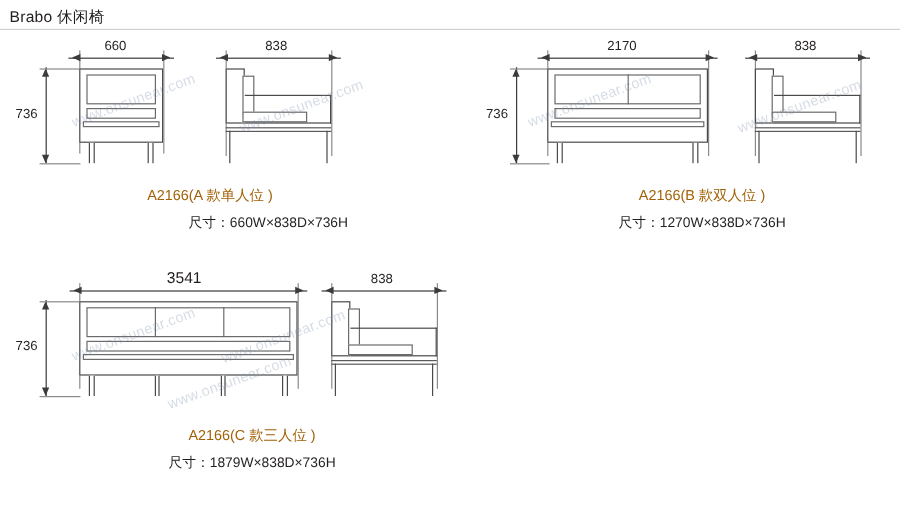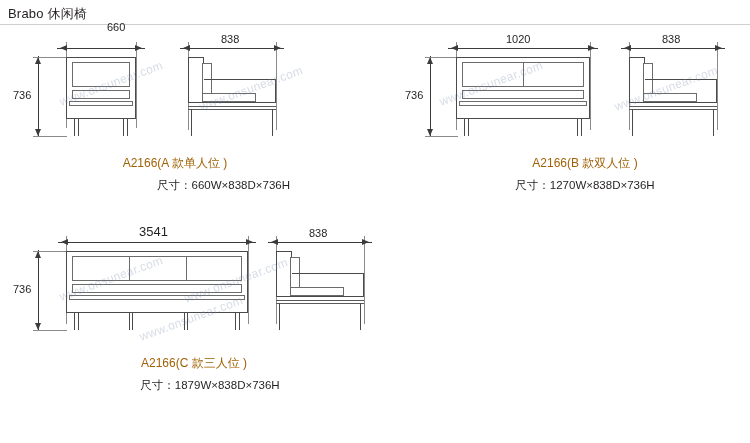--- a/index.html
+++ b/index.html
@@ -179,21 +179,21 @@
 <body>
 
 <div class="page-title">Brabo 休闲椅</div>
 <div class="title-rule"></div>
 
 <div class="ext-line" style="left:66px; top:42px; height:86px;"></div>
 <div class="ext-line" style="left:136px; top:42px; height:86px;"></div>
 <div class="dim-line h-line" style="left:57px; top:48px; width:88px;"></div>
 <div class="arrow arrow-l" style="left:60px; top:45px;"></div>
 <div class="arrow arrow-r" style="left:135px; top:45px;"></div>
-<div class="dim-text" style="left:87px; top:21px;margin-left:20px;">660</div>
+<div class="dim-text" style="left:87px; top:33px;">660</div>
 
 <div class="dim-line v-line" style="left:38px; top:56px; width:1px; height:80px;"></div>
 <div class="arrow arrow-u" style="left:35px; top:57px;"></div>
 <div class="arrow arrow-d" style="left:35px; top:129px;"></div>
 <div class="ext-line-h" style="left:33px; top:57px; width:34px;"></div>
 <div class="ext-line-h" style="left:33px; top:136px; width:34px;"></div>
 <div class="dim-text" style="left:13px; top:89px;">736</div>
 
 <div class="sofa-front" style="left:66px; top:57px; width:70px; height:79px;">
   <div class="outer" style="width:70px; height:62px;"></div>
@@ -223,21 +223,21 @@
 </div>
 
 <div class="caption" style="left:60px; top:155px; width:230px;">A2166(A 款单人位 )</div>
 <div class="caption-sub" style="left:60px; top:178px; width:230px;text-align:right;">尺寸：660W×838D×736H</div>
 
 <div class="ext-line" style="left:456px; top:42px; height:88px;"></div>
 <div class="ext-line" style="left:590px; top:42px; height:88px;"></div>
 <div class="dim-line h-line" style="left:448px; top:48px; width:150px;"></div>
 <div class="arrow arrow-l" style="left:451px; top:45px;"></div>
 <div class="arrow arrow-r" style="left:588px; top:45px;"></div>
-<div class="dim-text" style="left:506px; top:33px;">1020</div>
+<div class="dim-text" style="left:506px; top:33px;">2170</div>
 
 <div class="dim-line v-line" style="left:430px; top:56px; width:1px; height:80px;"></div>
 <div class="arrow arrow-u" style="left:427px; top:57px;"></div>
 <div class="arrow arrow-d" style="left:427px; top:129px;"></div>
 <div class="ext-line-h" style="left:425px; top:57px; width:33px;"></div>
 <div class="ext-line-h" style="left:425px; top:136px; width:33px;"></div>
 <div class="dim-text" style="left:405px; top:89px;">736</div>
 
 <div class="sofa-front" style="left:456px; top:57px; width:134px; height:79px;">
   <div class="outer" style="width:134px; height:62px;"></div>
@@ -308,21 +308,21 @@
   <div class="sv-back" style="left:0px; top:0px; width:16px; height:46px;"></div>
   <div class="sv-cushion" style="left:14px; top:6px; width:10px; height:34px;"></div>
   <div class="sv-cushion" style="left:14px; top:36px; width:54px; height:9px;"></div>
   <div class="sv-arm" style="left:16px; top:22px; width:72px; height:24px; border-left:none;"></div>
   <div class="sv-rail" style="left:0px; top:49px; width:88px;"></div>
   <div class="sv-rail" style="left:0px; top:52px; width:88px;"></div>
   <div class="sv-leg" style="left:84px; top:52px; height:27px;"></div>
   <div class="sv-leg" style="left:3px; top:52px; height:27px;"></div>
 </div>
 
-<div class="caption" style="left:44px; top:355px; width:300px;">A2166(C 款三人位 )</div>
+<div class="caption" style="left:60px; top:355px; width:300px;">A2166(C 款三人位 )</div>
 <div class="caption-sub" style="left:60px; top:378px; width:300px;">尺寸：1879W×838D×736H</div>
 
 <div class="wm" style="left:60px; top:95px;">www.onsunear.com</div>
 <div class="wm" style="left:200px; top:100px;">www.onsunear.com</div>
 <div class="wm" style="left:440px; top:95px;">www.onsunear.com</div>
 <div class="wm" style="left:615px; top:100px;">www.onsunear.com</div>
 <div class="wm" style="left:60px; top:290px;">www.onsunear.com</div>
 <div class="wm" style="left:185px; top:292px;">www.onsunear.com</div>
 <div class="wm" style="left:140px; top:330px;">www.onsunear.com</div>
 

